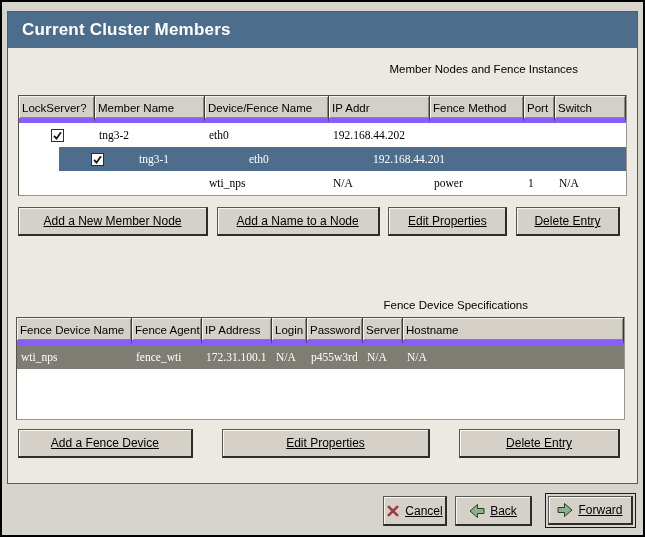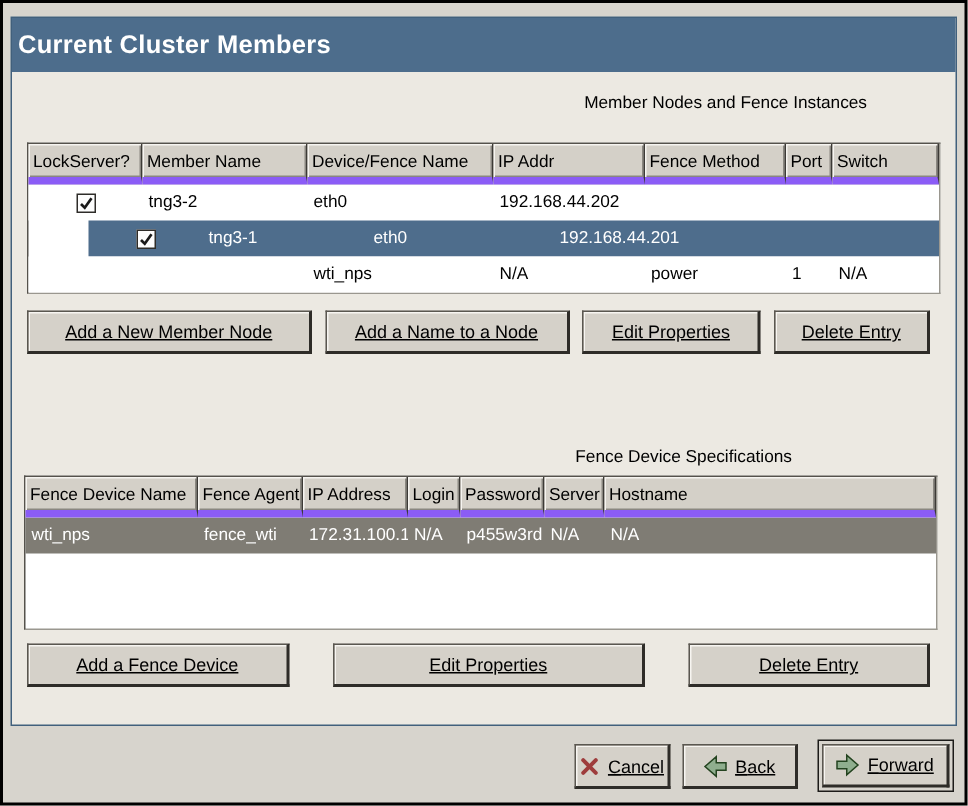--- a/index.html
+++ b/index.html
@@ -16,40 +16,40 @@
   .window{
     position:relative;width:645px;height:537px;box-sizing:border-box;
     border:2px solid #000;background:var(--window-bg);overflow:hidden;
   }
   .panel{
     position:absolute;left:5px;top:9px;width:631px;height:473px;box-sizing:border-box;
     border:1px solid #41607c;background:var(--panel-bg);
   }
   .titlebar{
     position:absolute;left:0;top:0;width:100%;height:36px;background:var(--titlebar);
-    color:#fff;font-weight:bold;font-size:17px;line-height:36px;padding-left:4px;
+    color:#fff;font-weight:bold;font-size:17px;line-height:36px;padding-left:14px;
     box-sizing:border-box;letter-spacing:0.2px;
   }
   .tcaption{
     position:absolute;font-size:11.5px;color:#000;text-align:right;white-space:nowrap;
   }
   .tbl{
     position:absolute;box-sizing:border-box;background:#fff;
     border:1px solid #55524c;border-bottom-color:#9a978f;border-right-color:#9a978f;
   }
   .hrow{display:flex;height:27px;}
   .hcell{
     box-sizing:border-box;flex:0 0 auto;background:var(--hdr-face);
     border-right:1px solid #3c3a36;border-bottom:5px solid #8b5cf6;
     box-shadow:inset 1px 1px 0 #f6f4f0, inset -1px -1px 0 #8a8780;
     font-size:11.5px;line-height:25px;padding:0 3px;white-space:nowrap;overflow:hidden;
     color:#000;
   }
   .hcell:last-child{flex:1 1 auto;}
-  .row{display:flex;height:24px;background:#fff;color:#000;}
+  .row{display:flex;height:24px;background:#fff;color:#000;font-family:Liberation Serif, serif;}
   .row.sel-active{background:var(--sel-active);color:#fff;margin-left:40px;}
   .row.sel-inactive{background:var(--sel-inactive);color:#fff;}
   .cell{
     box-sizing:border-box;flex:0 0 auto;font-size:11.5px;line-height:24px;
     padding:0 4px;white-space:nowrap;overflow:hidden;
   }
   .cell.center{display:flex;align-items:center;justify-content:center;padding:0;}
   .checkbox{
     width:13px;height:13px;background:#fdfdfd;border:1px solid #2e2c29;
     box-sizing:border-box;display:flex;align-items:center;justify-content:center;

